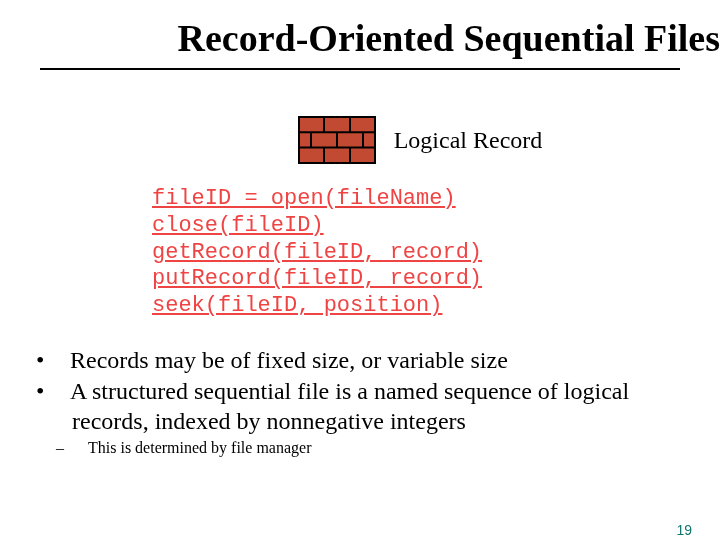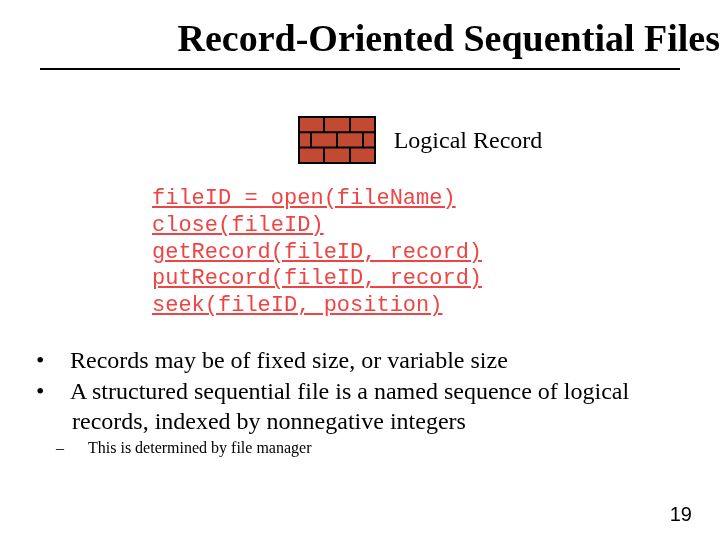--- a/index.html
+++ b/index.html
@@ -63,24 +63,24 @@
     font-size: 16px;
     line-height: 1.25;
     text-indent: -16px;
     padding-left: 34px;
     margin-top: 0;
   }
   .bullet-mark { display: inline-block; width: 16px; }
   .page-num {
     position: absolute;
     right: 28px;
-    bottom: 14px;
-    font-size: 20px;
+    bottom: 2px;
+    font-size: 14px;
     font-family: Arial, Helvetica, sans-serif;
-    color: #000000;
+    color: #0f766e;
   }
 </style>
 </head>
 <body>
 
 <h1 class="title">Record-Oriented Sequential Files</h1>
 <hr class="title-rule">
 
 <div class="diagram-row">
   <div class="brick">

